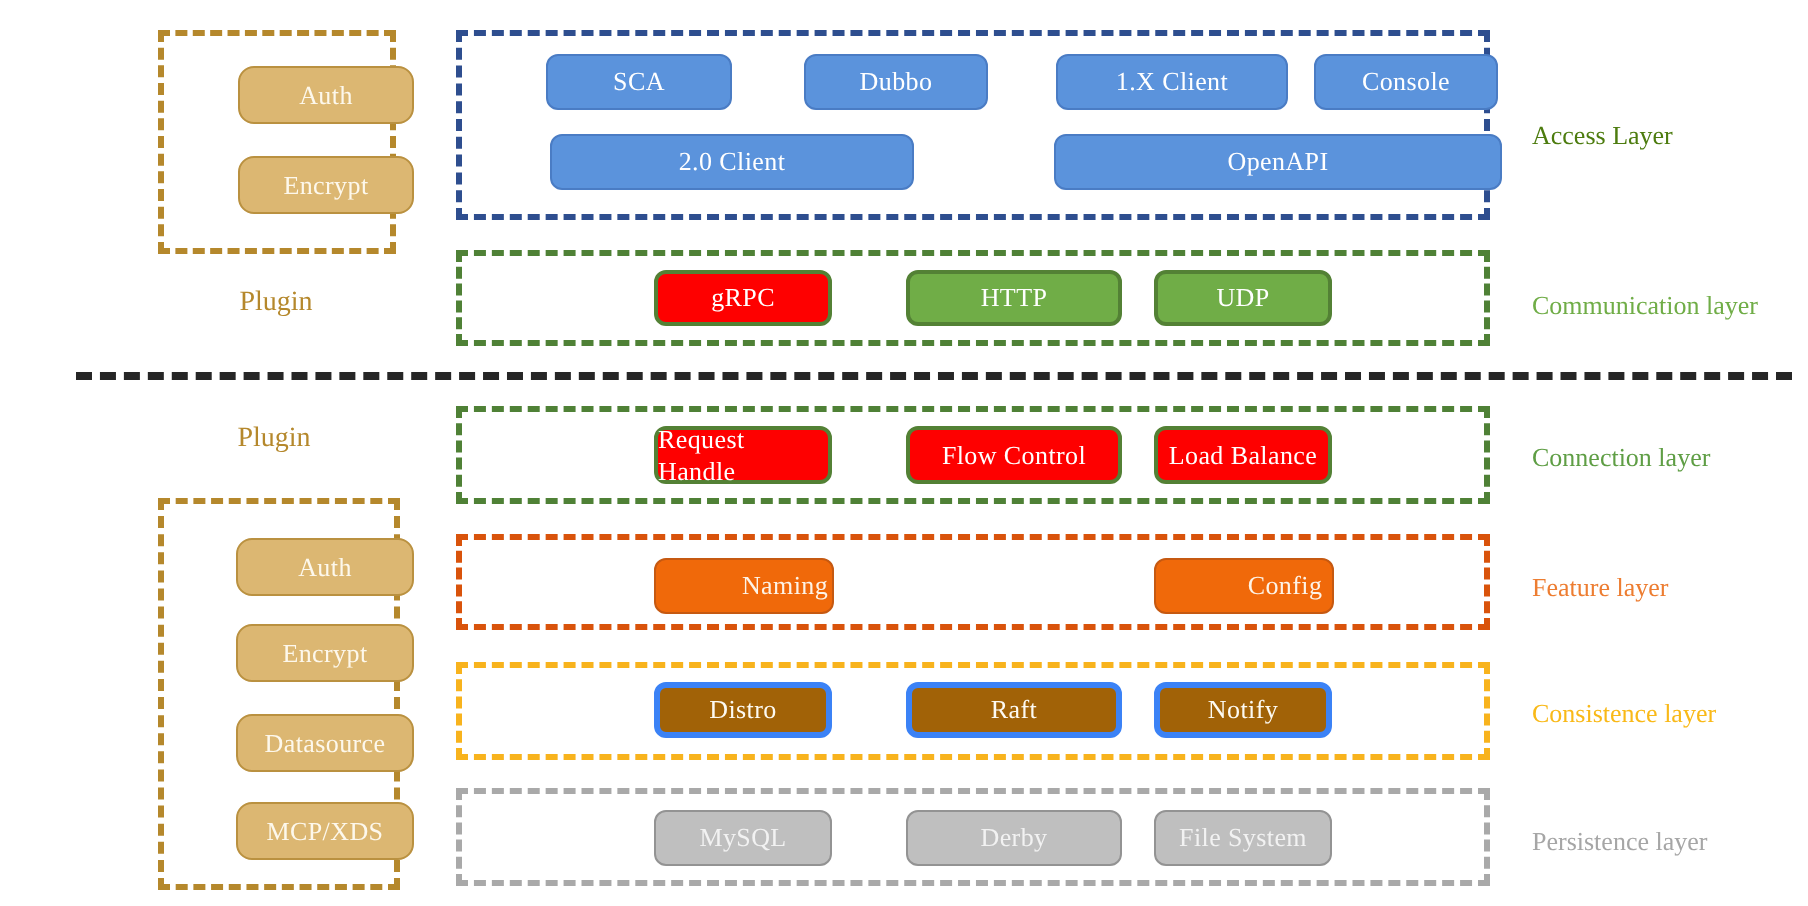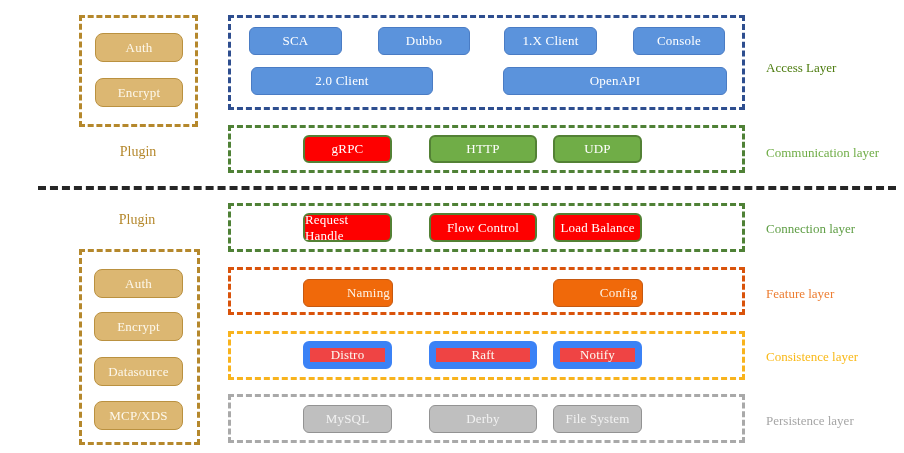--- a/index.html
+++ b/index.html
@@ -12,27 +12,27 @@
   .box-comm{left:228px;top:125px;width:517px;height:48px;border:3px dashed #4f8136;}
   .box-conn{left:228px;top:203px;width:517px;height:49px;border:3px dashed #4f8136;}
   .box-feature{left:228px;top:267px;width:517px;height:48px;border:3px dashed #d9530b;}
   .box-consist{left:228px;top:331px;width:517px;height:49px;border:3px dashed #f8b31d;}
   .box-persist{left:228px;top:394px;width:517px;height:49px;border:3px dashed #a9a9a9;}
   .box-plugin-top{left:79px;top:15px;width:119px;height:112px;border:3px dashed #b5882c;}
   .box-plugin-bottom{left:79px;top:249px;width:121px;height:196px;border:3px dashed #b5882c;}
 
   .btn{
     position:absolute;box-sizing:border-box;display:flex;align-items:center;justify-content:center;
-    font-size:13px;color:#ffffff;border-radius:6px;height:28px;letter-spacing:.2px;
+    font-size:13px;color:#ffffff;border-radius:6px;height:28px;letter-spacing:.2px;margin-left:24px;
   }
   .btn-blue{background:#5b93dc;border:1px solid #4a7cc4;}
   .btn-green{background:#70ad47;border:2px solid #538135;}
   .btn-red{background:#fe0000;border:2px solid #538135;}
   .btn-orange{background:#f0690a;border:1px solid #c65911;color:#fdf3e7;padding-left:41px;}
-  .btn-amber{background:#ef4444;border:7px solid #3b82f6;color:#fdfaf2;}
+  .btn-amber{background:#a16207;border:3px solid #3b82f6;color:#fdfaf2;}
   .btn-gray{background:#bfbfbf;border:1px solid #939393;color:#f2f2f2;}
   .btn-tan{background:#dcb772;border:1.5px solid #ba9140;color:#fdf8ec;border-radius:8px;height:29px;}
 
   .col1{left:303px;width:89px;}
   .col2{left:429px;width:108px;}
   .col3{left:553px;width:89px;}
 
   .layer-label{
     position:absolute;left:766px;width:138px;font-size:13px;white-space:nowrap;
   }
@@ -61,21 +61,21 @@
 <div class="canvas">
 
   <div class="dashed-box box-plugin-top"></div>
   <div class="btn btn-tan" style="left:95px;top:33px;width:88px;">Auth</div>
   <div class="btn btn-tan" style="left:95px;top:78px;width:88px;">Encrypt</div>
   <div class="plugin-label" style="left:98px;top:144px;">Plugin</div>
 
   <div class="dashed-box box-access"></div>
   <div class="btn btn-blue" style="left:249px;top:27px;width:93px;">SCA</div>
   <div class="btn btn-blue" style="left:378px;top:27px;width:92px;">Dubbo</div>
-  <div class="btn btn-blue" style="left:504px;top:27px;width:93px;">1.X Client</div>
+  <div class="btn btn-blue" style="left:504px;top:27px;width:116px;">1.X Client</div>
   <div class="btn btn-blue" style="left:633px;top:27px;width:92px;text-align:right;">Console</div>
   <div class="btn btn-blue" style="left:251px;top:67px;width:182px;">2.0 Client</div>
   <div class="btn btn-blue" style="left:503px;top:67px;width:224px;">OpenAPI</div>
   <div class="layer-label lbl-access">Access Layer</div>
 
   <div class="dashed-box box-comm"></div>
   <div class="btn btn-red col1" style="top:135px;">gRPC</div>
   <div class="btn btn-green col2" style="top:135px;">HTTP</div>
   <div class="btn btn-green col3" style="top:135px;">UDP</div>
   <div class="layer-label lbl-comm">Communication layer</div>

